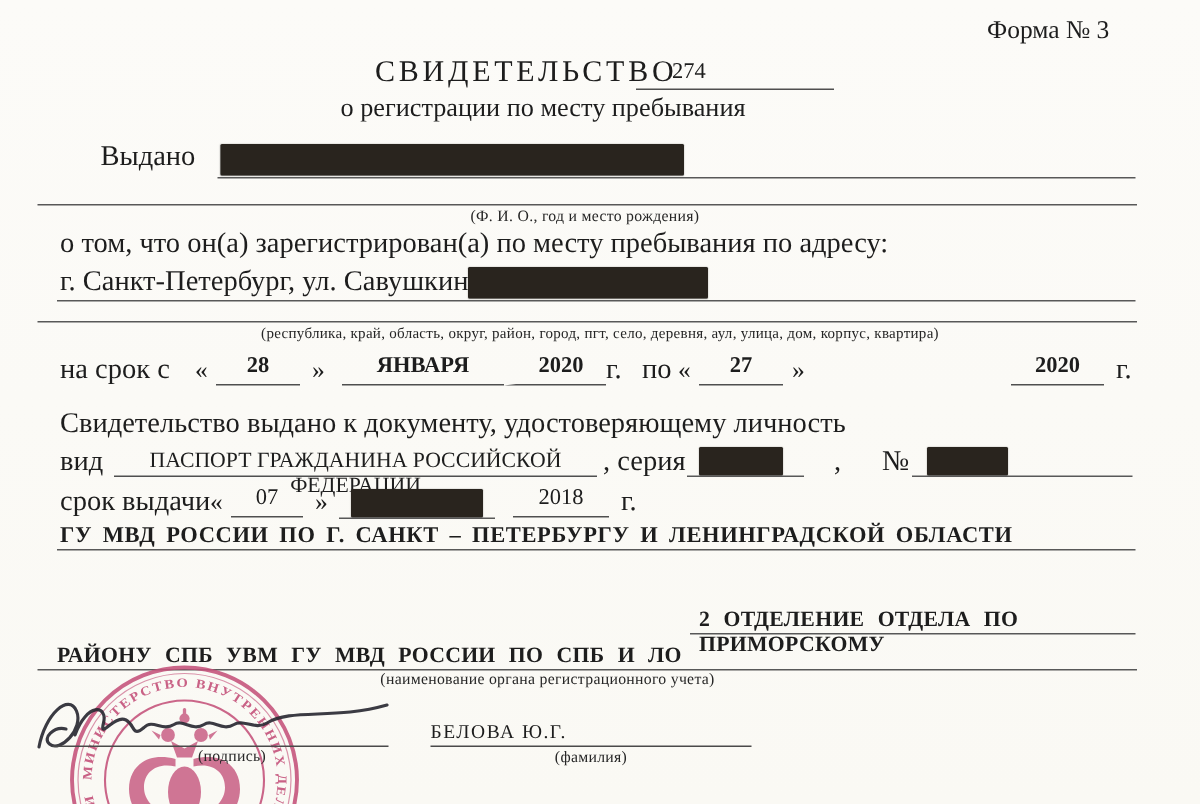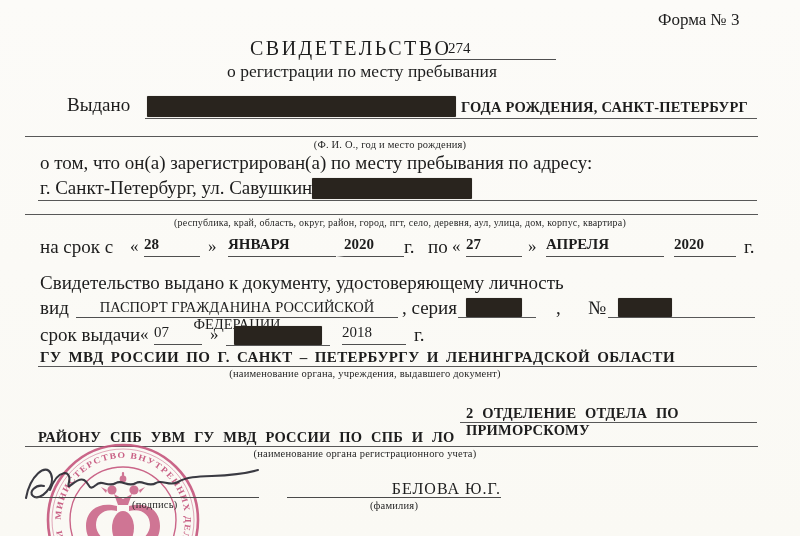--- a/index.html
+++ b/index.html
@@ -6,40 +6,39 @@
   .page{
     position:relative;width:800px;height:536px;overflow:hidden;
     background:linear-gradient(180deg,#fcfbf8 0%,#faf9f4 100%);
     font-family:"Liberation Serif","DejaVu Serif",serif;
     color:#1d1d1d;
   }
   .abs{position:absolute;}
   .t19{font-size:19px;}
   .cap{font-size:10.5px;color:#262626;letter-spacing:.2px;}
   .bval{font-weight:bold;font-size:14.5px;letter-spacing:.2px;}
-  .ubox{border-bottom:1px solid #4f4f4f;font-weight:bold;font-size:15px;}
+  .ubox{border-bottom:1px solid #4f4f4f;text-align:center;font-weight:bold;font-size:15px;}
   .rule{height:1px;background:#585858;}
   .bar{background:#29241e;border-radius:1px;box-shadow:0 0 1px rgba(0,0,0,.4);}
   .quote{font-size:17px;}
   .center{text-align:center;}
 </style>
 </head>
 <body>
 
 <div class="page">
 
   <div class="abs" style="top:10px;left:658px;font-size:17px;">Форма № 3</div>
 
   <div class="abs" style="top:37px;left:250px;font-size:20px;letter-spacing:2.5px;">СВИДЕТЕЛЬСТВО</div>
   <div class="abs" style="top:40px;left:424px;width:108px;border-bottom:1px solid #4f4f4f;font-size:15px;padding-left:24px;height:19px;">274</div>
   <div class="abs" style="top:61px;left:227px;font-size:17.5px;">о регистрации по месту пребывания</div>
 
   <div class="abs t19" style="top:94px;left:67px;">Выдано</div>
   <div class="abs bar" style="top:96px;left:147px;width:309px;height:21px;"></div>
-  <div class="abs bval" style="top:99px;left:461px;">ГОДА РОЖДЕНИЯ, САНКТ-ПЕТЕРБУРГ</div>
   <div class="abs rule" style="top:118px;left:145px;width:612px;"></div>
 
   <div class="abs rule" style="top:136px;left:25px;width:733px;"></div>
   <div class="abs cap center" style="top:139px;left:240px;width:300px;">(Ф. И. О., год и место рождения)</div>
 
   <div class="abs t19" style="top:152px;left:40px;">о том, что он(а) зарегистрирован(а) по месту пребывания по адресу:</div>
 
   <div class="abs t19" style="top:177px;left:40px;">г. Санкт-Петербург, ул. Савушкина, дом</div>
   <div class="abs bar" style="top:178px;left:312px;width:160px;height:21px;"></div>
   <div class="abs rule" style="top:200px;left:38px;width:719px;"></div>
@@ -51,21 +50,20 @@
   <div class="abs quote" style="top:237px;left:130px;">«</div>
   <div class="abs ubox" style="top:236px;left:144px;width:56px;height:20px;">28</div>
   <div class="abs quote" style="top:237px;left:208px;">»</div>
   <div class="abs ubox" style="top:236px;left:228px;width:108px;height:20px;">ЯНВАРЯ</div>
   <div class="abs ubox" style="top:236px;left:336px;width:60px;height:20px;border-left:8px solid transparent;">2020</div>
   <div class="abs t19" style="top:236px;left:404px;">г.</div>
   <div class="abs t19" style="top:236px;left:428px;text-align:center;">по</div>
   <div class="abs quote" style="top:237px;left:452px;">«</div>
   <div class="abs ubox" style="top:236px;left:466px;width:56px;height:20px;">27</div>
   <div class="abs quote" style="top:237px;left:528px;">»</div>
-  <div class="abs ubox" style="top:236px;left:546px;width:118px;height:20px;">АПРЕЛЯ</div>
   <div class="abs ubox" style="top:236px;left:674px;width:62px;height:20px;">2020</div>
   <div class="abs t19" style="top:236px;left:744px;">г.</div>
 
   <div class="abs t19" style="top:272px;left:40px;">Свидетельство выдано к документу, удостоверяющему личность</div>
 
   <div class="abs t19" style="top:297px;left:40px;">вид</div>
   <div class="abs" style="top:299px;left:76px;width:322px;border-bottom:1px solid #4f4f4f;text-align:center;font-size:14.5px;height:18px;">ПАСПОРТ ГРАЖДАНИНА РОССИЙСКОЙ ФЕДЕРАЦИИ</div>
   <div class="abs t19" style="top:297px;left:402px;">, серия</div>
   <div class="abs bar" style="top:298px;left:466px;width:56px;height:19px;"></div>
   <div class="abs rule" style="top:317px;left:458px;width:78px;"></div>
@@ -78,21 +76,20 @@
   <div class="abs quote" style="top:325px;left:140px;">«</div>
   <div class="abs ubox" style="top:324px;left:154px;width:48px;height:20px;font-weight:normal;">07</div>
   <div class="abs quote" style="top:325px;left:210px;">»</div>
   <div class="abs bar" style="top:326px;left:234px;width:88px;height:19px;"></div>
   <div class="abs rule" style="top:345px;left:226px;width:104px;"></div>
   <div class="abs ubox" style="top:324px;left:342px;width:64px;height:20px;font-weight:normal;">2018</div>
   <div class="abs t19" style="top:324px;left:414px;">г.</div>
 
   <div class="abs bval" style="top:349px;left:40px;font-size:15px;word-spacing:3px;letter-spacing:.4px;">ГУ МВД РОССИИ ПО Г. САНКТ – ПЕТЕРБУРГУ И ЛЕНИНГРАДСКОЙ ОБЛАСТИ</div>
   <div class="abs rule" style="top:366px;left:38px;width:719px;"></div>
-  <div class="abs cap center" style="top:368px;left:165px;width:400px;">(наименование органа, учреждения, выдавшего документ)</div>
 
   <div class="abs bval" style="top:405px;left:466px;word-spacing:5px;">2 ОТДЕЛЕНИЕ ОТДЕЛА ПО ПРИМОРСКОМУ</div>
   <div class="abs rule" style="top:422px;left:460px;width:297px;"></div>
   <div class="abs bval" style="top:429px;left:38px;word-spacing:5px;">РАЙОНУ СПБ УВМ ГУ МВД РОССИИ ПО СПБ И ЛО</div>
   <div class="abs rule" style="top:446px;left:25px;width:733px;"></div>
   <div class="abs cap center" style="top:448px;left:165px;width:400px;">(наименование органа регистрационного учета)</div>
 
   <svg class="abs" style="top:441px;left:44px;" width="158" height="158" viewBox="0 0 158 158">
     <g stroke="#c4517a" fill="none" opacity="0.88">
       <circle cx="79" cy="79" r="75" stroke-width="2.6"></circle>
@@ -128,17 +125,17 @@
   <svg class="abs" style="top:452px;left:18px;" width="250" height="64" viewBox="0 0 250 64">
     <g stroke="#2a2a33" stroke-width="2.1" fill="none" stroke-linecap="round" opacity="0.92">
       <path d="M8,46 C12,24 28,10 33,22 C38,34 22,50 15,44 C10,40 18,32 26,34"></path>
       <path d="M32,38 C40,16 54,18 51,30 C48,42 58,24 66,28 C72,31 70,40 78,33 C84,27 90,36 98,31 C104,27 110,36 118,31 C124,27 130,36 138,31 C144,27 152,35 160,30 C176,20 205,28 240,18"></path>
     </g>
   </svg>
 
   <div class="abs rule" style="top:497px;left:35px;width:224px;background:#4a4a4a;"></div>
   <div class="abs cap" style="top:499px;left:132px;">(подпись)</div>
 
-  <div class="abs" style="top:480px;left:287px;width:214px;text-align:right;font-size:16px;letter-spacing:1px;">БЕЛОВА Ю.Г.</div>
+  <div class="abs" style="top:480px;left:287px;width:214px;text-align:left;font-size:13px;letter-spacing:1px;">БЕЛОВА Ю.Г.</div>
   <div class="abs rule" style="top:497px;left:287px;width:214px;background:#4a4a4a;"></div>
   <div class="abs cap center" style="top:500px;left:287px;width:214px;">(фамилия)</div>
 
 </div>
 
 </body></html>

